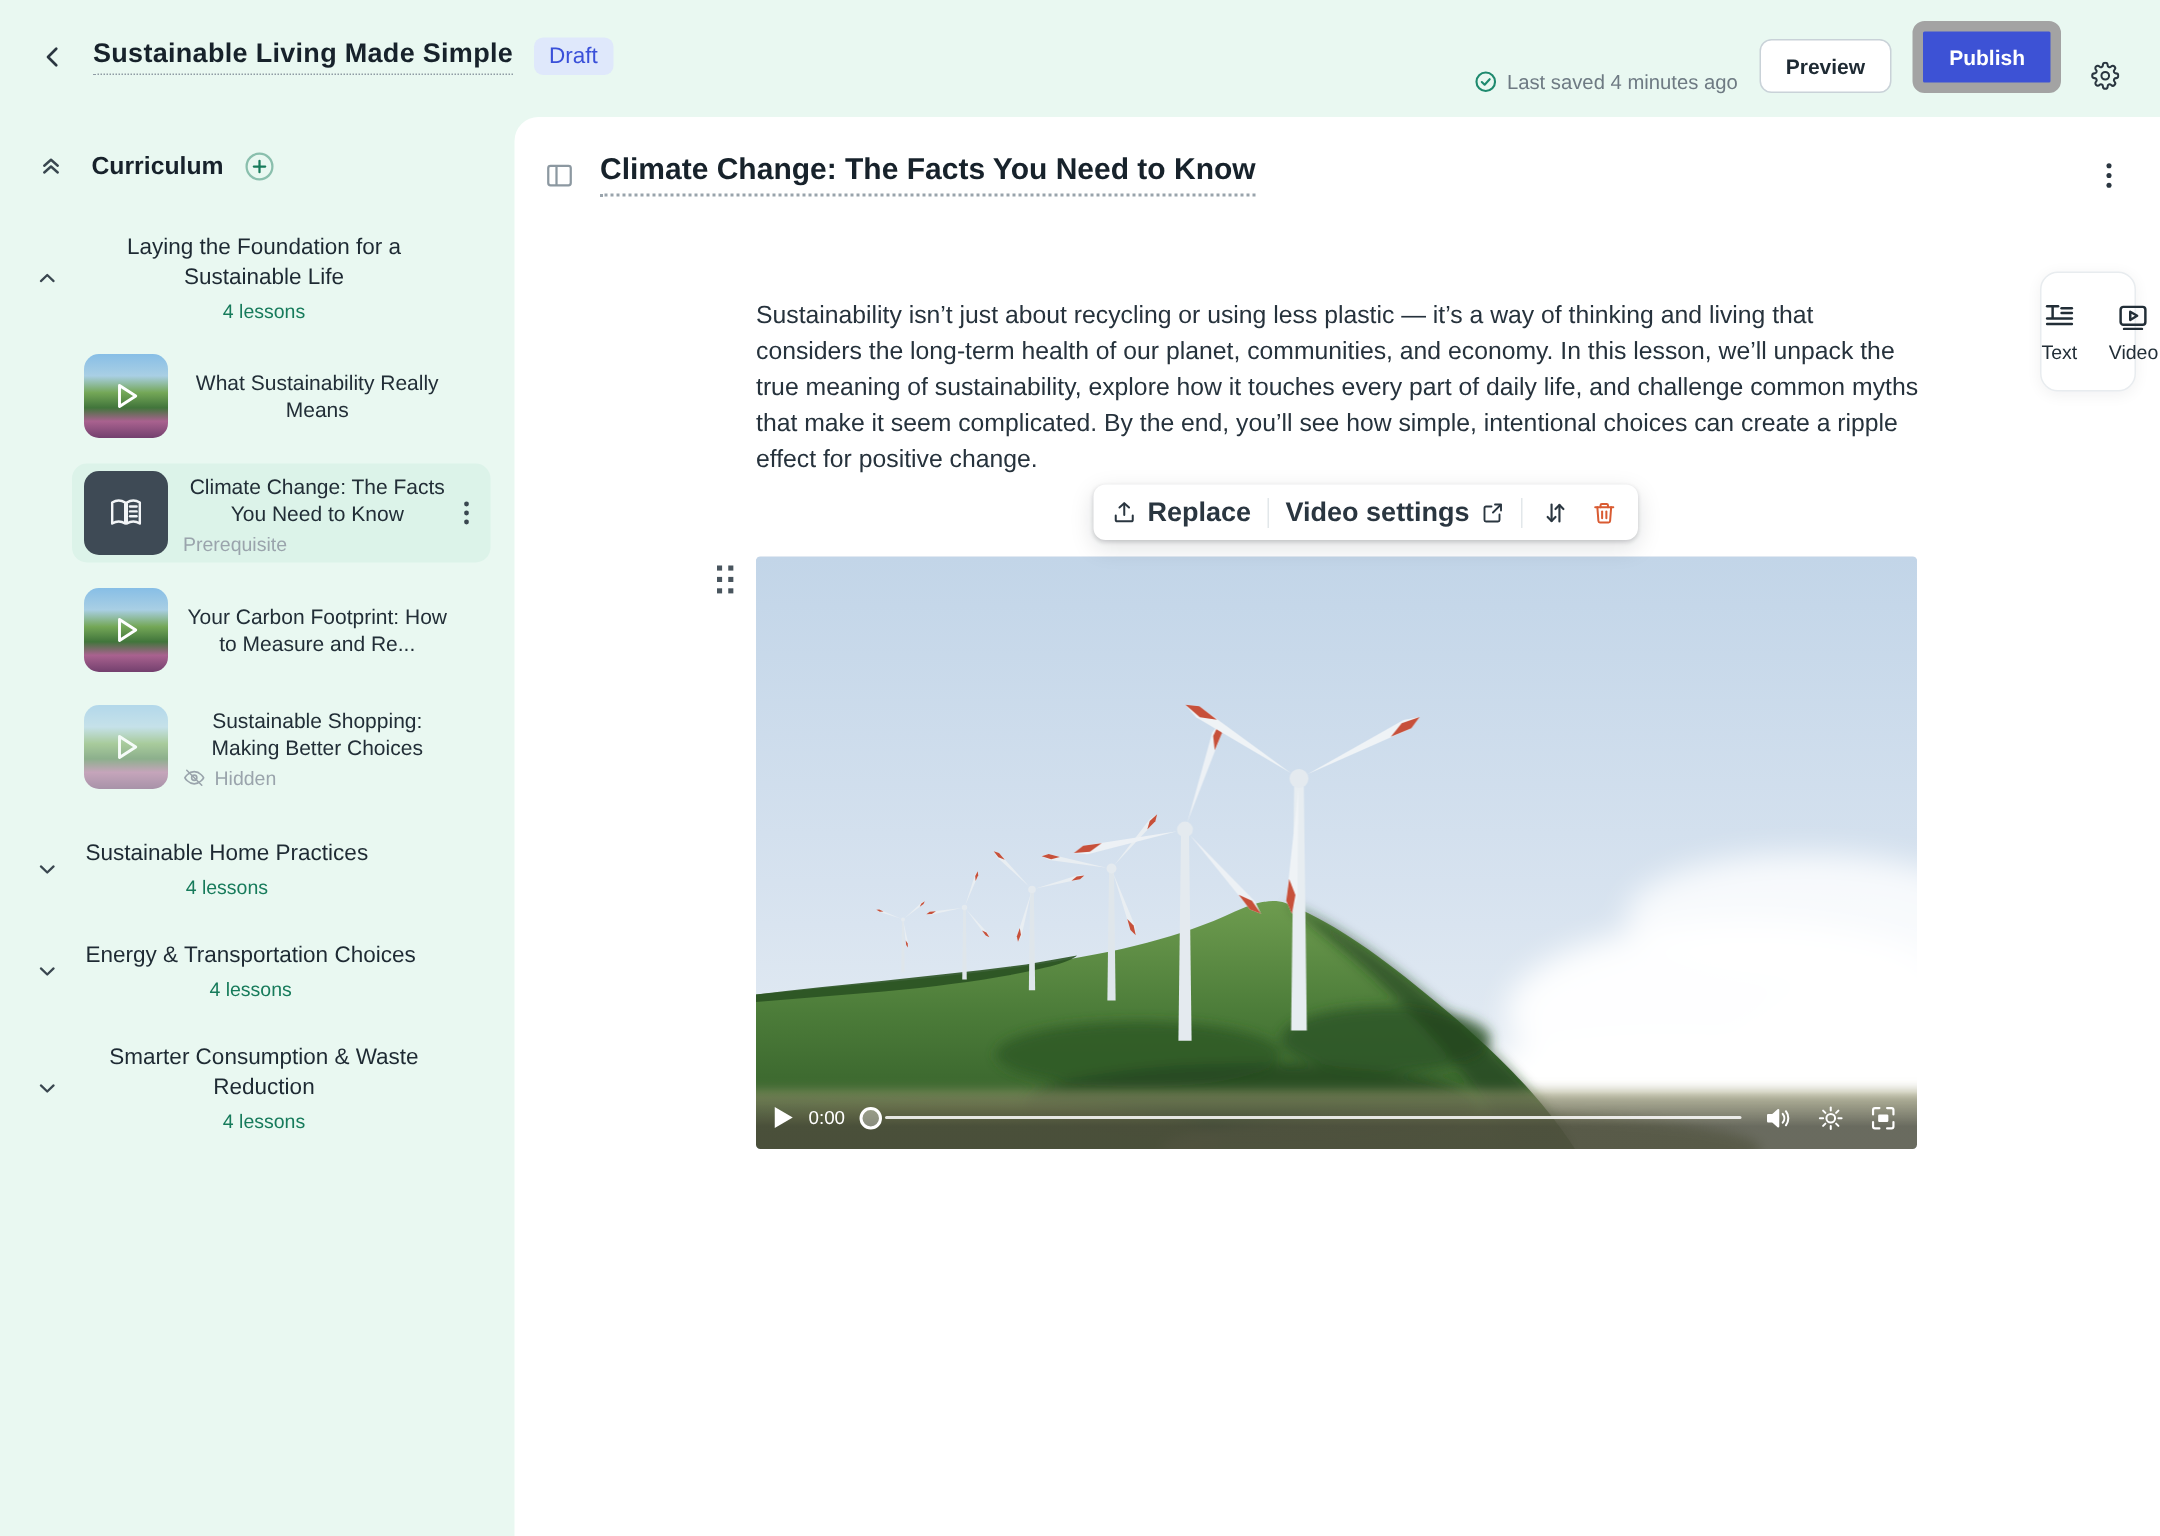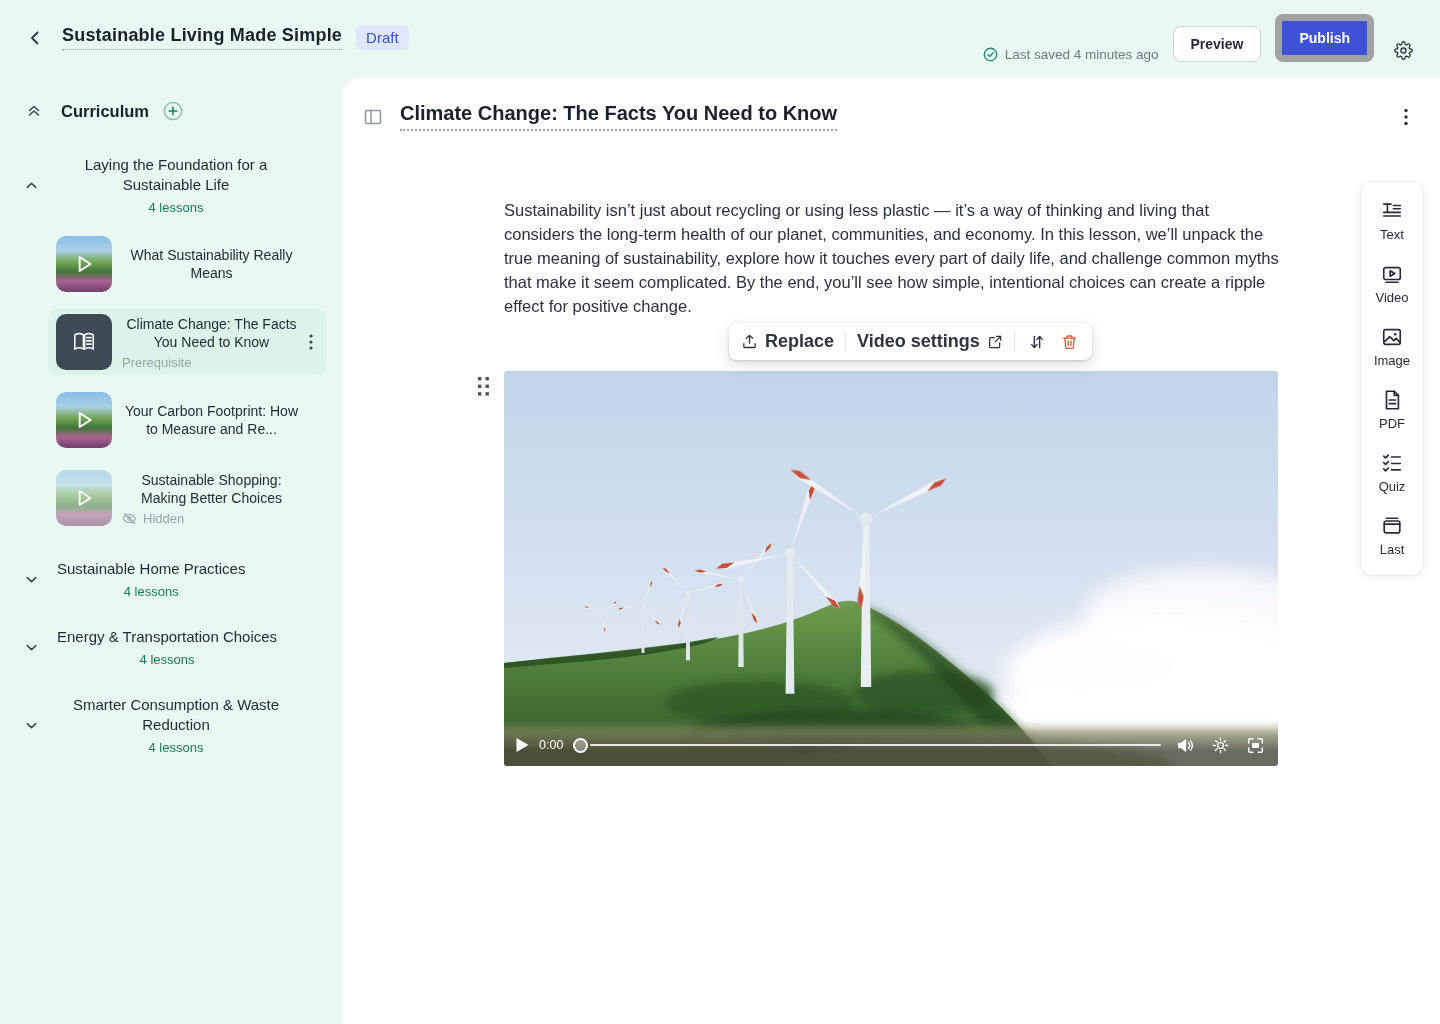--- a/index.html
+++ b/index.html
@@ -60,21 +60,21 @@
   .video-scene { position:absolute; inset:0; }
   .controls { position:absolute; left:0; right:0; bottom:0; height:38px; display:flex; align-items:center; padding:0 12px 4px 10px;
     background:linear-gradient(180deg, rgba(25,28,30,0) 0%, rgba(25,28,30,.50) 60%); }
   .time { color:#fff; font-size:12.5px; margin:0 10px 0 8px; }
   .scrub-knob { width:15px; height:15px; border-radius:50%; background:rgba(255,255,255,.35); border:2.5px solid #fff; flex:none; cursor:pointer; }
   .scrub-track { flex:1; height:2.5px; background:rgba(255,255,255,.85); border-radius:2px; margin:0 14px 0 2px; cursor:pointer; }
   .ctrl-right { display:flex; align-items:center; gap:14px; }
 
   
   .tools { position:absolute; right:16px; top:181px; width:64px; background:#fff; border:1px solid #E8ECEF; border-radius:12px;
-    box-shadow:0 2px 10px rgba(16,24,32,.06); padding:18px 0; display:flex; flex-direction:column; align-items:center; gap:21px; }
+    box-shadow:0 2px 10px rgba(16,24,32,.06); padding:18px 0; display:flex; flex-direction:row; align-items:center; gap:21px; }
   .tool { display:flex; flex-direction:column; align-items:center; gap:5px; background:none; border:none; cursor:pointer; font-family:inherit; }
   .tool-label { font-size:13px; color:#222E37; font-weight:500; }
 
   svg { display:block; }
 </style>
 </head>
 <body>
 
 <div class="page">
 

